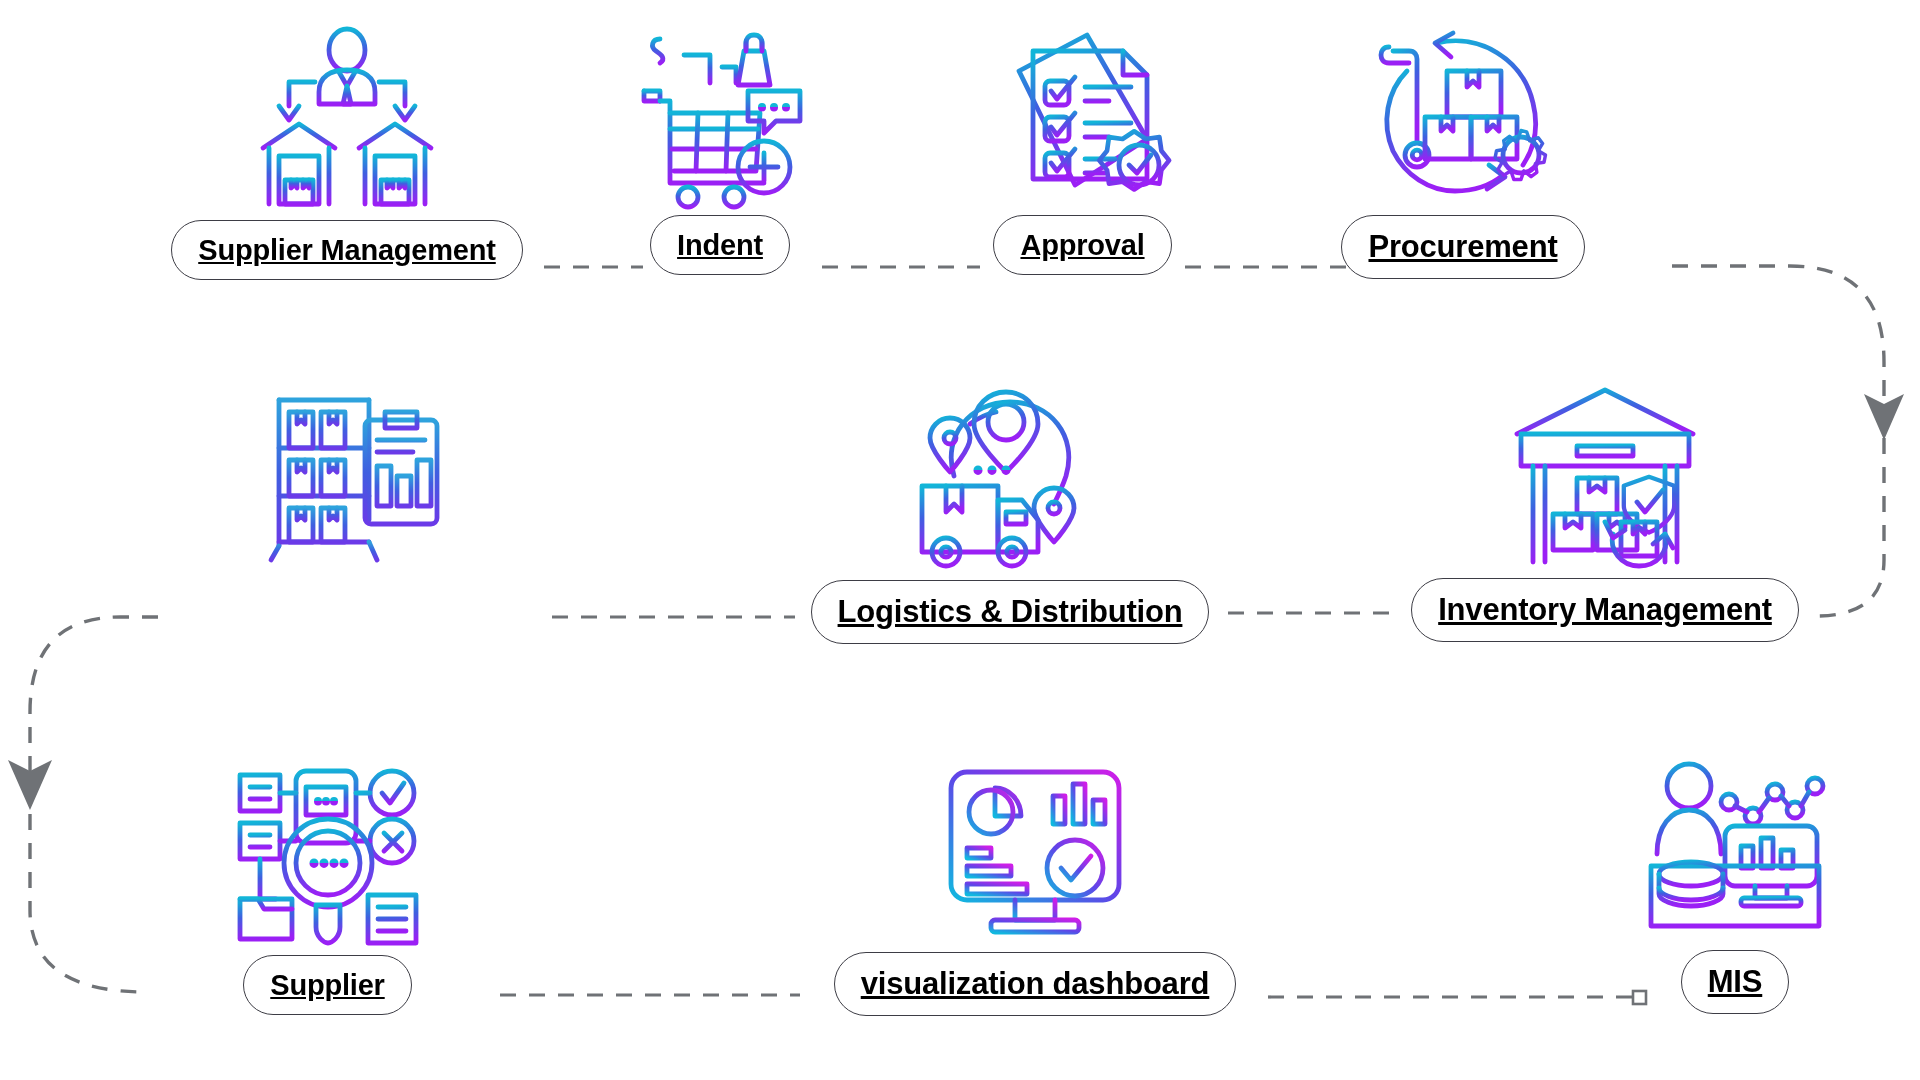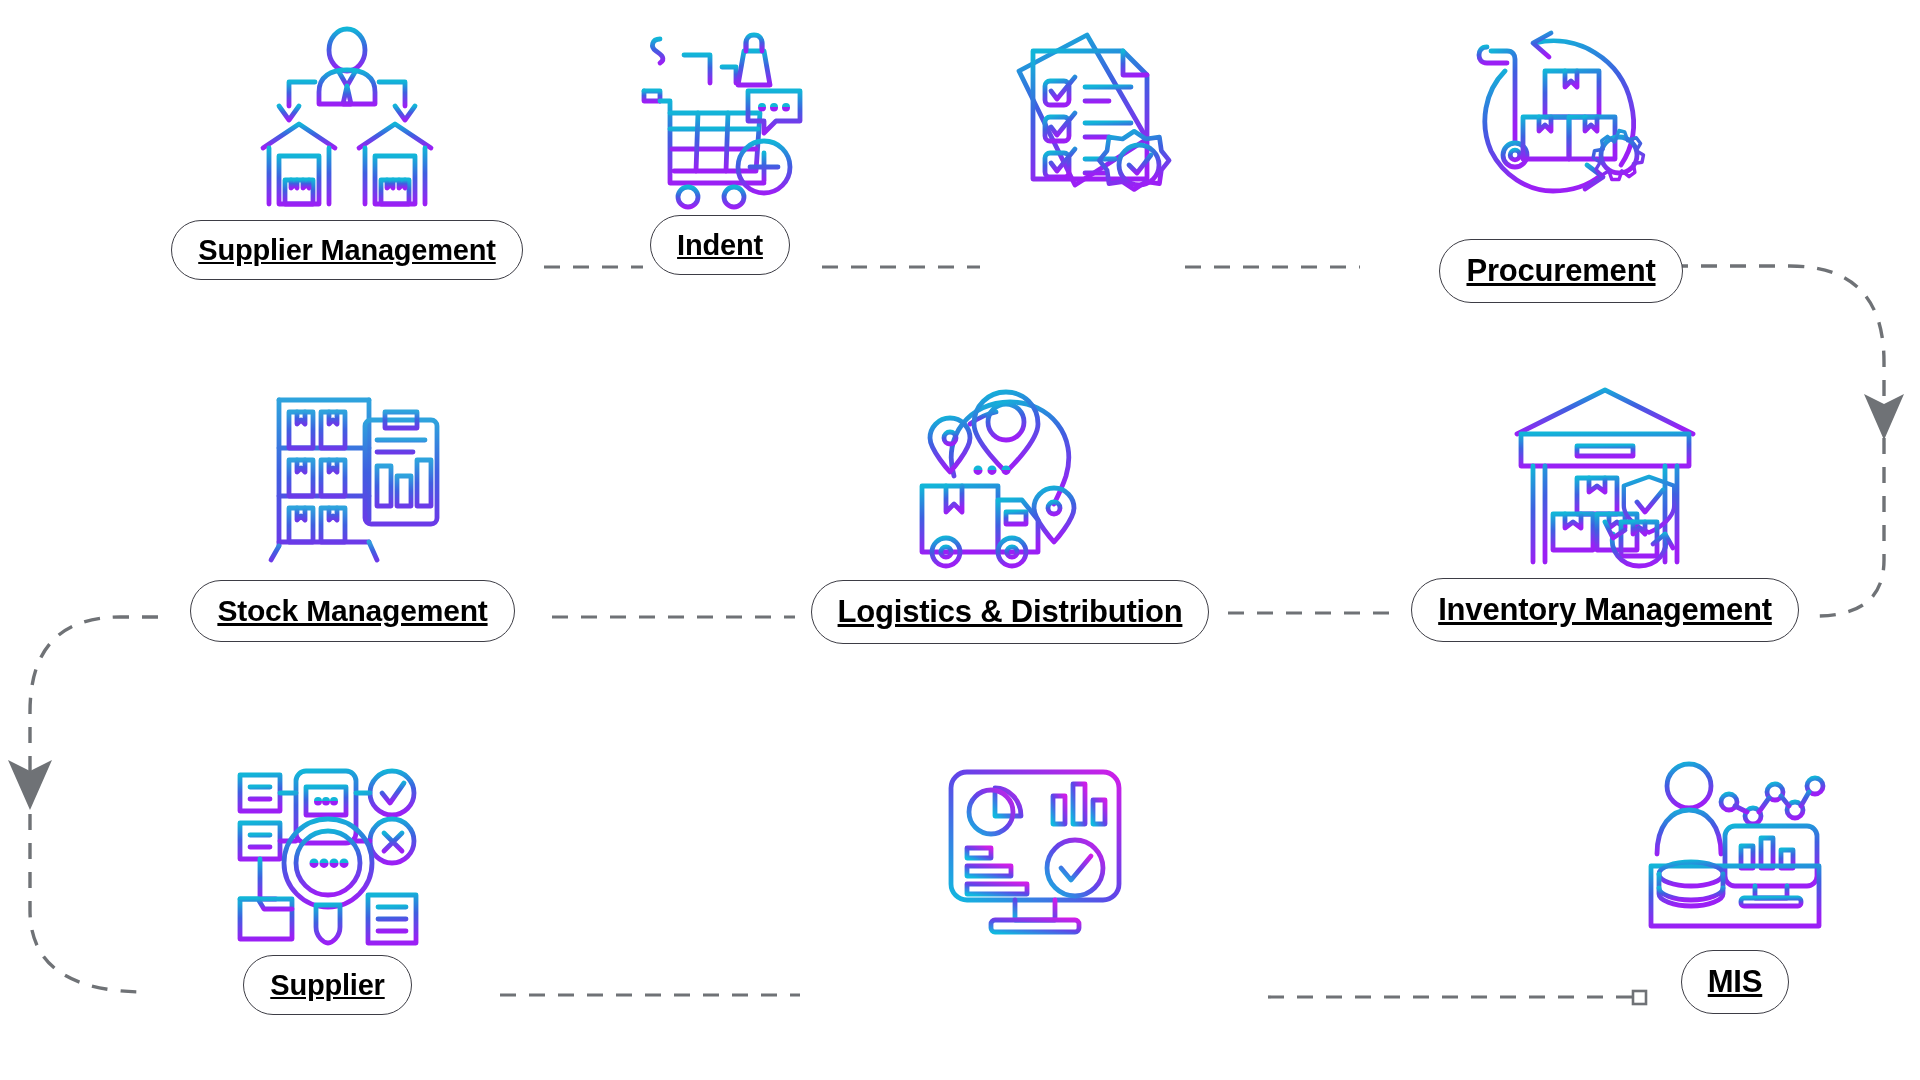--- a/index.html
+++ b/index.html
@@ -191,23 +191,24 @@
           <path d="M34,74 L37,78 L46,67"></path>
           <path d="M51,36 L74,36 M51,43 L63,43"></path>
           <path d="M51,54 L74,54 M51,61 L63,61"></path>
           <path d="M51,72 L66,72 M51,79 L61,79"></path>
           <path d="M78,60 L84,64 L91,63 L92,70 L96,75 L92,80 L91,87 L84,86 L78,90 L72,86 L65,87 L64,80 L60,75 L64,70 L65,63 L72,64 Z" transform="translate(-2,-2) scale(0.97) translate(2,2)"></path>
           <circle cx="78" cy="75" r="10"></circle>
           <path d="M73,75 L77,79 L84,70"></path>
         </g>
       </svg>
     </div>
-  </div>
-
-  <div class="node" style="left:1401px; top:15px; width:320px;gap:24px;">
+    <div class="pill pill-h-2">Approval</div>
+  </div>
+
+  <div class="node" style="left:1303px; top:15px; width:320px;">
     <div class="node-icon">
       <svg viewBox="0 0 100 100">
         <defs>
           <linearGradient id="g4" x1="0" y1="0" x2="0.25" y2="1">
             <stop offset="0" stop-color="#12b5d8"></stop>
             <stop offset="0.45" stop-color="#3f5fe0"></stop>
             <stop offset="1" stop-color="#9b1ff5"></stop>
           </linearGradient>
         </defs>
         <g fill="none" stroke="url(#g4)" stroke-width="2.4" stroke-linecap="round" stroke-linejoin="round">
@@ -263,21 +264,20 @@
           <rect x="56" y="20" width="36" height="52" rx="3"></rect>
           <path d="M66,16 L82,16 L82,24 L66,24 Z"></path>
           <path d="M62,30 L86,30 M62,36 L80,36"></path>
           <rect x="62" y="43" width="7" height="20"></rect>
           <rect x="72" y="48" width="7" height="15"></rect>
           <rect x="82" y="40" width="7" height="23"></rect>
           <path d="M62,67 L89,67"></path>
         </g>
       </svg>
     </div>
-    <div class="pill pill-h-3">Stock Management</div>
   </div>
 
   <div class="node" style="left:1385px; top:378px; width:440px;">
     <div class="node-icon">
       <svg viewBox="0 0 100 100">
         <defs>
           <linearGradient id="g7" x1="0" y1="0" x2="0.15" y2="1">
             <stop offset="0" stop-color="#12b5d8"></stop>
             <stop offset="0.45" stop-color="#3f5fe0"></stop>
             <stop offset="1" stop-color="#9b1ff5"></stop>
@@ -406,20 +406,21 @@
           <rect x="16" y="48" width="12" height="5"></rect>
           <rect x="16" y="57" width="22" height="5"></rect>
           <rect x="16" y="66" width="30" height="5"></rect>
           <circle cx="70" cy="58" r="14"></circle>
           <path d="M63,58 L68,64 L78,52"></path>
           <path d="M40,74 L40,84 L60,84 L60,74"></path>
           <rect x="28" y="84" width="44" height="6" rx="2"></rect>
         </g>
       </svg>
     </div>
+    <div class="pill pill-h-4">visualization dashboard</div>
   </div>
 
   <div class="node" style="left:1640px; top:750px; width:190px;">
     <div class="node-icon">
       <svg viewBox="0 0 100 100">
         <defs>
           <linearGradient id="g10" x1="0" y1="0" x2="0.2" y2="1">
             <stop offset="0" stop-color="#12b5d8"></stop>
             <stop offset="0.45" stop-color="#3f5fe0"></stop>
             <stop offset="1" stop-color="#9b1ff5"></stop>

